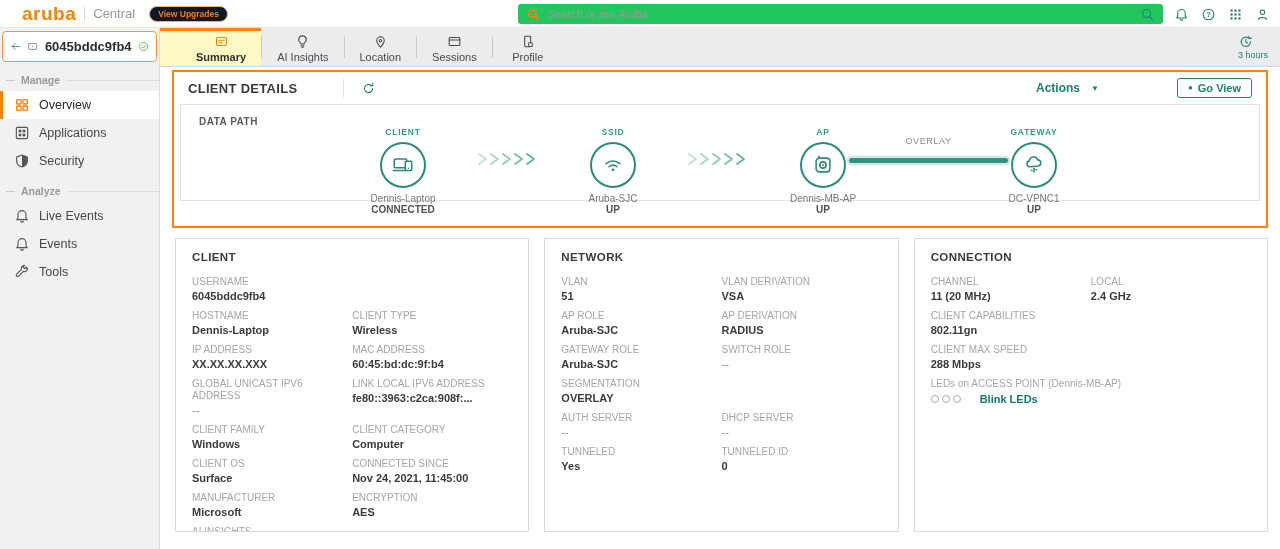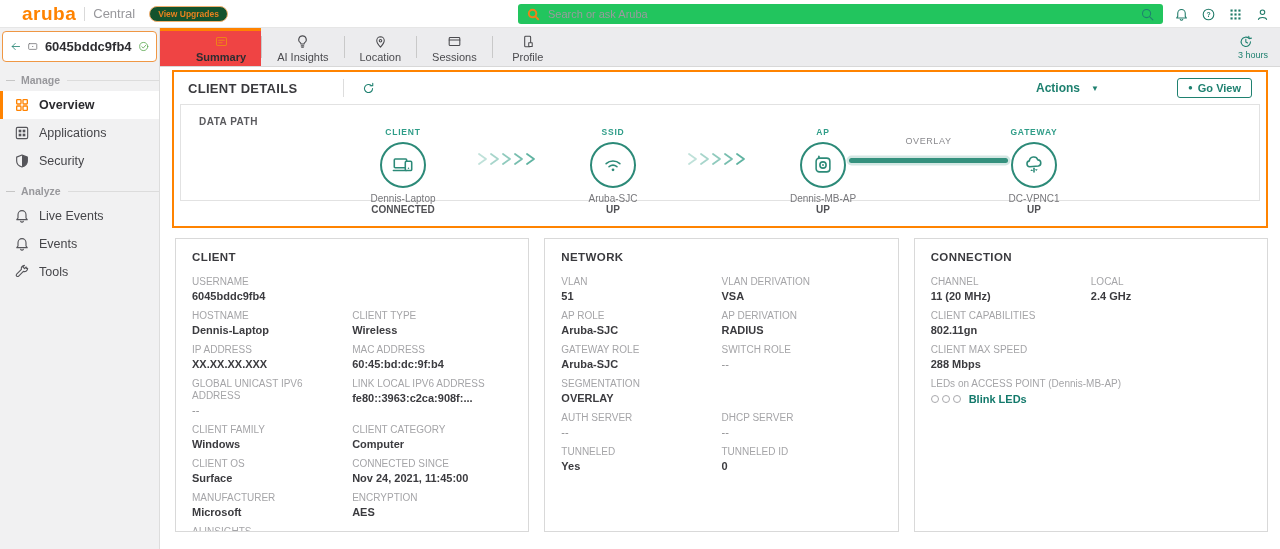--- a/index.html
+++ b/index.html
@@ -4,21 +4,21 @@
 <style>
   * { margin:0; padding:0; box-sizing:border-box; }
   html,body { width:1280px; height:549px; }
   body { font-family:"Liberation Sans", sans-serif; background:#fff; color:#3a3a3e; font-size:11px; overflow:hidden; }
 
   
   .topbar { height:28px; display:flex; align-items:center; background:#fff; border-bottom:1px solid #e6e6e6; position:relative; }
   .logo { font-size:19px; font-weight:800; color:#ff8300; letter-spacing:.5px; margin-left:22px; line-height:1; }
   .logo-sep { width:1px; height:14px; background:#d9d9d9; margin:0 8px; }
   .product { font-size:13px; color:#97979b; }
-  .upgrade-pill { margin-left:14px; font-size:8.5px; font-weight:700; color:#e8821e; border:1px solid #f0b070; background:#14532d; border-radius:9px; padding:2px 8px; }
+  .upgrade-pill { margin-left:14px; font-size:8.5px; font-weight:700; color:#e8821e; border:1px solid #f0b070; background:#0f172a; border-radius:9px; padding:2px 8px; }
   .searchbox { position:absolute; left:518px; top:4px; width:645px; height:20px; background:#22c55e; border-radius:3px; display:flex; align-items:center; padding:0 8px; }
   .searchbox .icn { flex:0 0 auto; }
   .search-input { flex:1; border:none; background:transparent; outline:none; font-family:"Liberation Sans",sans-serif; font-size:11px; color:#55555a; margin-left:7px; }
   .search-input::placeholder { color:#9a9a9e; }
   .top-icons { position:absolute; right:10px; top:0; height:28px; display:flex; align-items:center; gap:12px; color:#1f7a68; }
 
   .icn { display:inline-block; width:16px; height:16px; line-height:0; }
   .icn svg { width:100%; height:100%; }
   .icn-13 { width:13px; height:13px; }
   .icn-15 { width:15px; height:15px; }
@@ -32,31 +32,31 @@
   .device-box { margin:3px 2px 12px 2px; height:31px; background:#fff; border:1.5px solid #ef9744; border-radius:4px; display:flex; align-items:center; padding:0 7px; gap:6px; }
   .device-box .back { color:#1f8170; }
   .device-box .dev { color:#77777b; }
   .device-id { font-size:13px; font-weight:700; color:#2e2e32; }
   .device-box .ok { margin-left:auto; color:#5aa84f; }
   .sec-label { display:flex; align-items:center; color:#98989c; font-weight:700; font-size:10.5px; margin:10px 0 5px 0; }
   .sec-label .dash { width:9px; height:1px; background:#c6c6c6; margin:0 6px 0 6px; }
   .sec-label .line { flex:1; height:1px; background:#dcdcdc; margin-left:7px; }
   .side-item { height:28px; display:flex; align-items:center; gap:9px; padding-left:11px; border-left:3px solid transparent; font-size:12.5px; color:#46464a; cursor:pointer; }
   .side-item .icn { color:#55555a; }
-  .side-item.active { background:#fff; border-left-color:#ff8300; font-weight:700; color:#2b2b2f; }
+  .side-item.active { background:#fff; border-left-color:#ff8300; font-weight:400; color:#2b2b2f; }
   .side-item.active .icn { color:#ff8300; }
 
   
   .main { flex:1; display:flex; flex-direction:column; min-width:0; }
 
   
   .tabbar { height:39px; background:#ececee; display:flex; align-items:stretch; border-bottom:1px solid #d8d8d8; flex:0 0 auto; }
   .tab { min-width:70px; padding:0 15px; display:flex; flex-direction:column; align-items:center; justify-content:center; gap:2px; font-size:11px; color:#4b4b4f; border-top:3px solid transparent; cursor:pointer; }
   .tab .icn { color:#4b4b4f; }
-  .tab.active { background:#ef4444; border-top-color:#ff8300; font-weight:700; color:#2d2d31;padding-left:36px; }
+  .tab.active { background:#fef9c3; border-top-color:#ff8300; font-weight:700; color:#2d2d31;padding-left:36px; }
   .tab.active .icn { color:#f08019; }
   .tab-sep { width:1px; height:22px; background:#c9c9c9; align-self:center; }
   .time-badge { margin-left:auto; margin-right:12px; display:flex; flex-direction:column; align-items:flex-start; justify-content:center; color:#1f8170; font-size:9px; gap:1px; cursor:pointer; }
 
   
   .content { flex:1; background:#fff; position:relative; }
 
   
   .cd-panel { margin:3px 12px 0 12px; height:158px; border:2px solid #ff8300; background:#fff; }
   .cd-head { height:32px; display:flex; align-items:center; padding:0 14px; }
@@ -82,21 +82,21 @@
   
   .cards { display:flex; gap:15px; margin:10px 12px 0 15px; }
   .card { flex:1; height:294px; border:1px solid #d9d9d9; background:#fff; padding:12px 16px; overflow:hidden; }
   .card-title { font-size:11.5px; font-weight:700; color:#3a3a3e; letter-spacing:.4px; margin-bottom:13px; }
   .f-row { display:grid; grid-template-columns:1fr 1fr; margin-bottom:7px; }
   .f-label { font-size:10px; line-height:12px; color:#a5a5a8; }
   .f-value { font-size:11px; line-height:13px; font-weight:700; color:#3b3b3f; margin-top:2px; }
   .f-value.muted { color:#8d8d90; font-weight:400; }
   .led-row { display:flex; align-items:center; gap:3px; margin-top:3px; }
   .led-ring { width:8px; height:8px; border:1.5px solid #a9a9ad; border-radius:50%; display:inline-block; }
-  .led-link { color:#13796b; font-weight:700; font-size:11px; margin-left:5px; cursor:pointer; }
+  .led-link { color:#13796b; font-weight:700; font-size:11px; margin-left:16px; cursor:pointer; }
 </style>
 </head>
 <body>
 
 <div class="topbar">
   <span class="logo">aruba</span>
   <span class="logo-sep"></span>
   <span class="product">Central</span>
   <span class="upgrade-pill">View Upgrades</span>
   <div class="searchbox">

